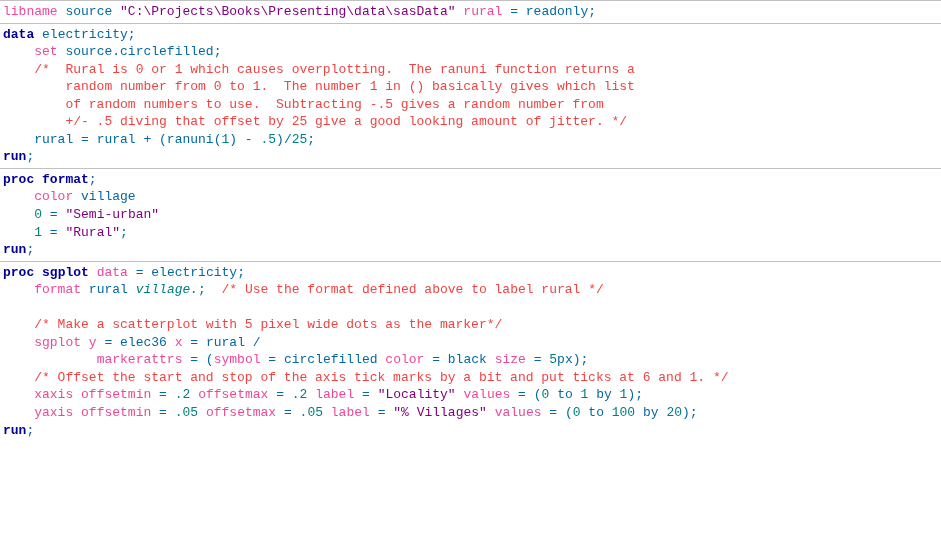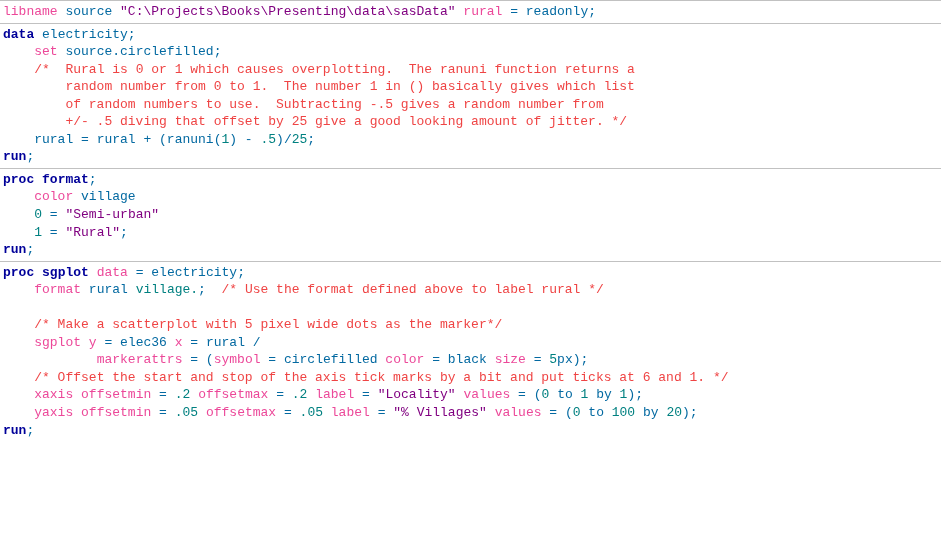--- a/index.html
+++ b/index.html
@@ -17,21 +17,21 @@
     padding: 2px 3px 2px 3px;
     margin: 0;
   }
   pre {
     margin: 0;
     white-space: pre;
     font-family: inherit;
   }
   .kw-blue     { color: #ec4899; font-family: Liberation Mono, monospace; }
   .kw-navy     { color: #000099; font-weight: bold; }
-  .kw-teal     { color: #008080; }
+  .kw-teal     { color: #008080; font-style: italic; }
   .str-purple  { color: #800080; }
   .comment     { color: #ef4444; }
   .num-teal    { color: #008080; }
   .plain       { color: #0369a1; }
 </style>
 </head>
 <body>
 
 <div class="block">
 <pre><span class="kw-blue">libname</span> <span class="plain">source</span> <span class="str-purple">"C:\Projects\Books\Presenting\data\sasData"</span> <span class="kw-blue">rural</span> <span class="plain">=</span> <span class="plain">readonly</span><span class="plain">;</span></pre>

